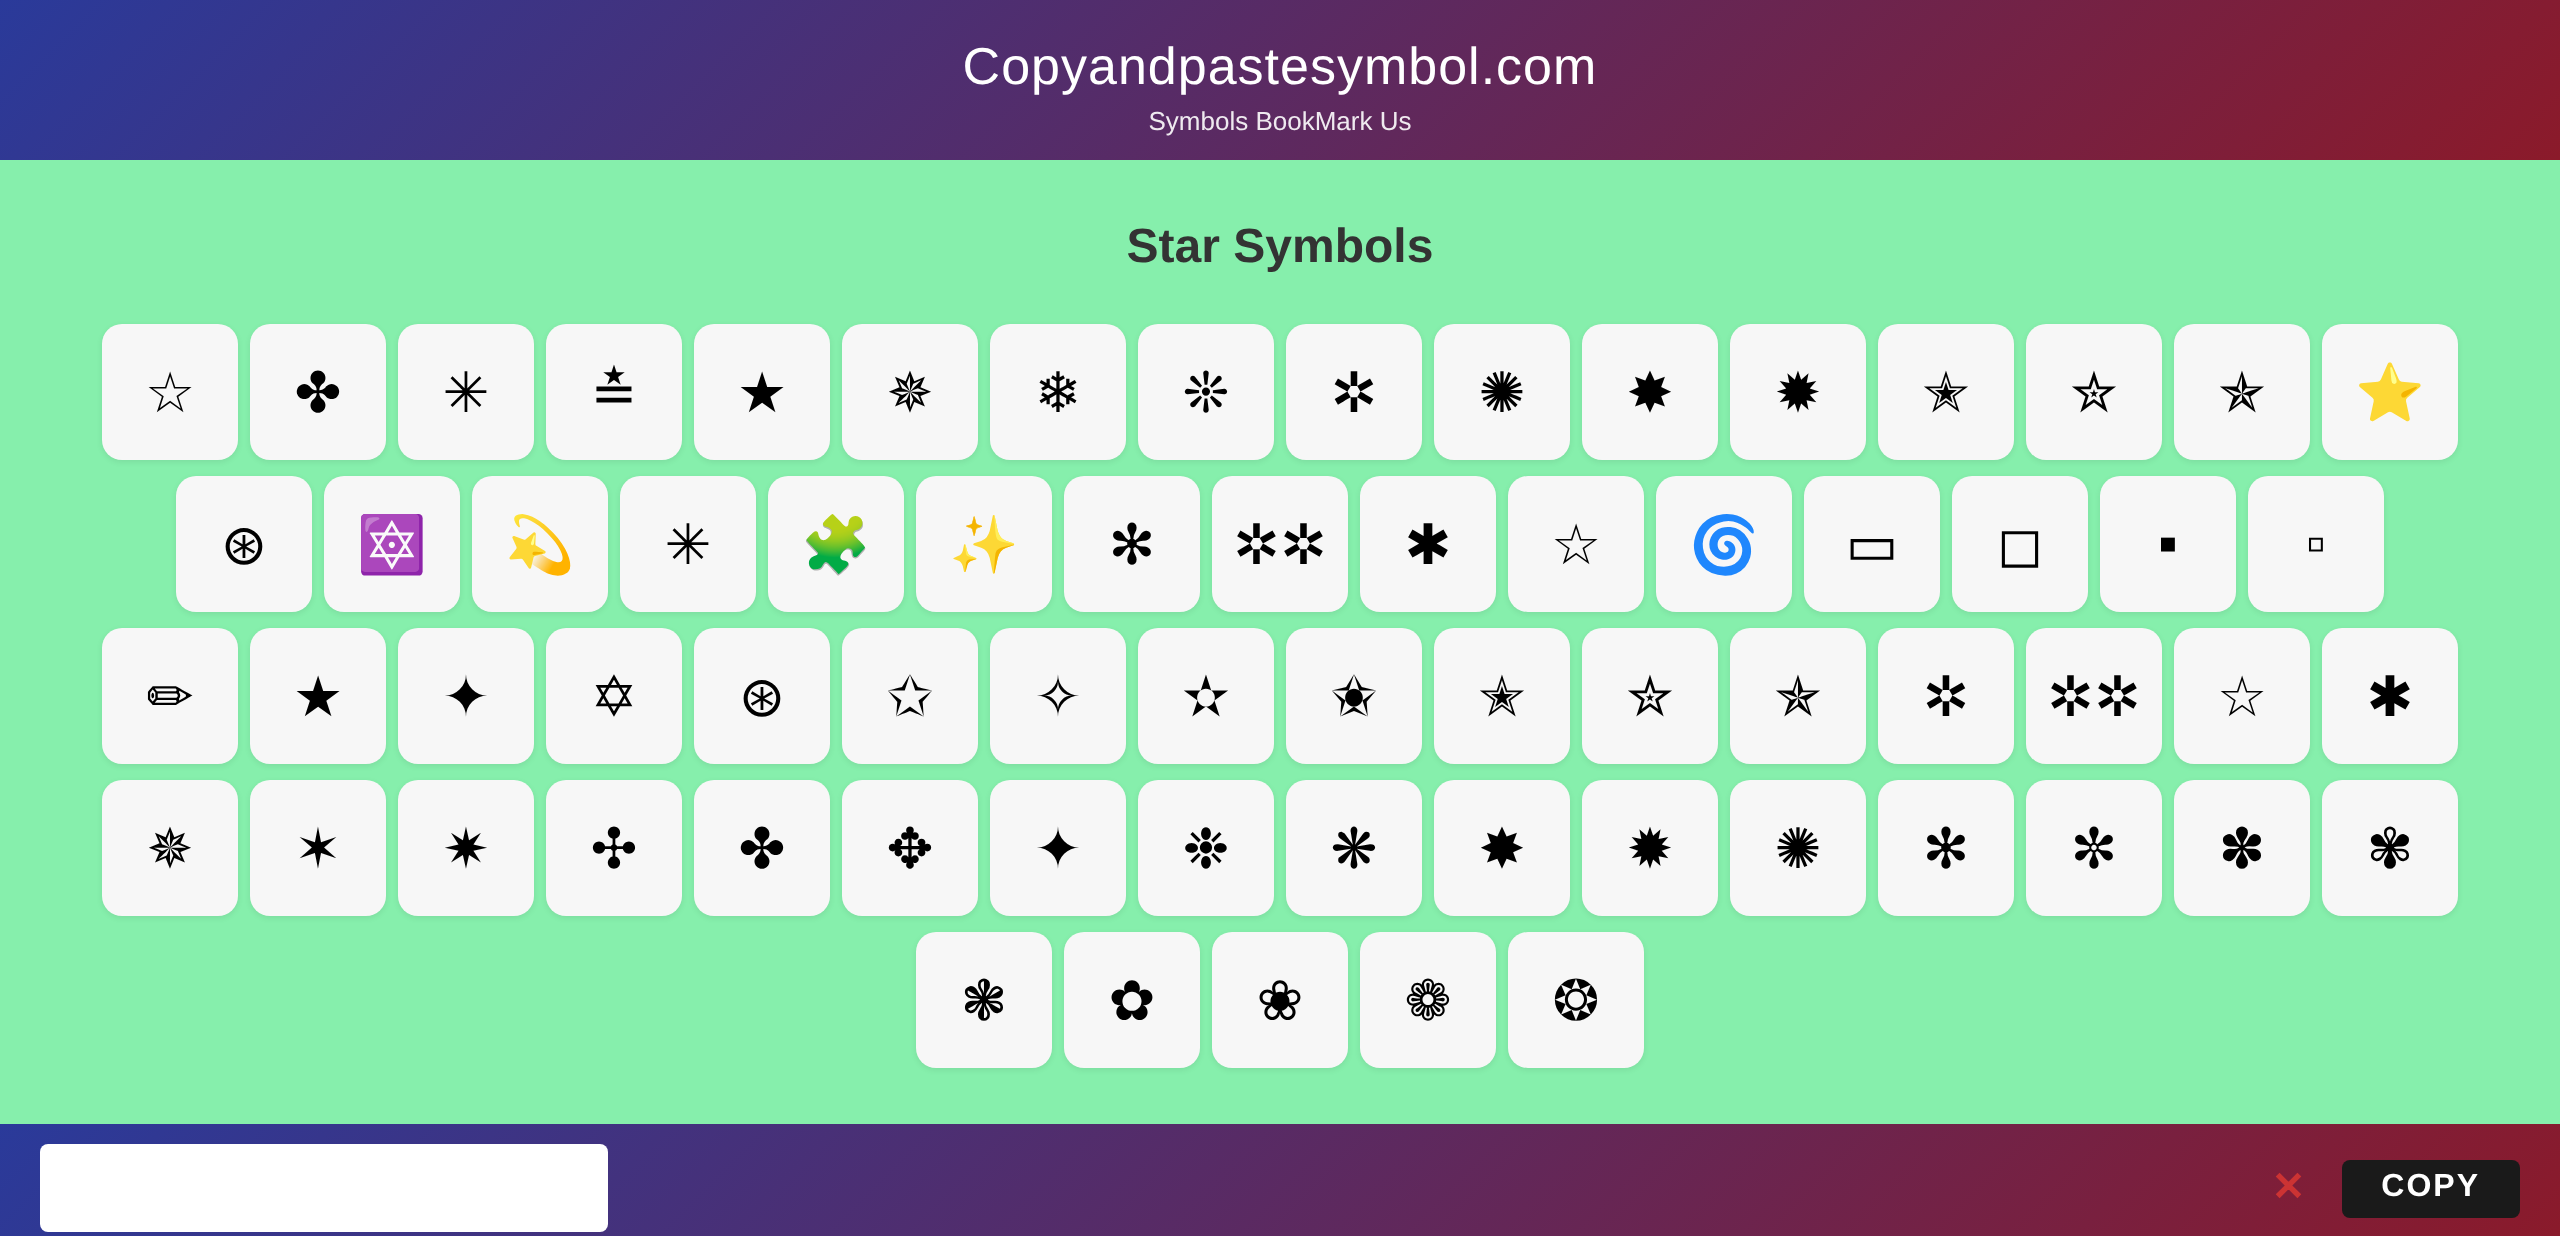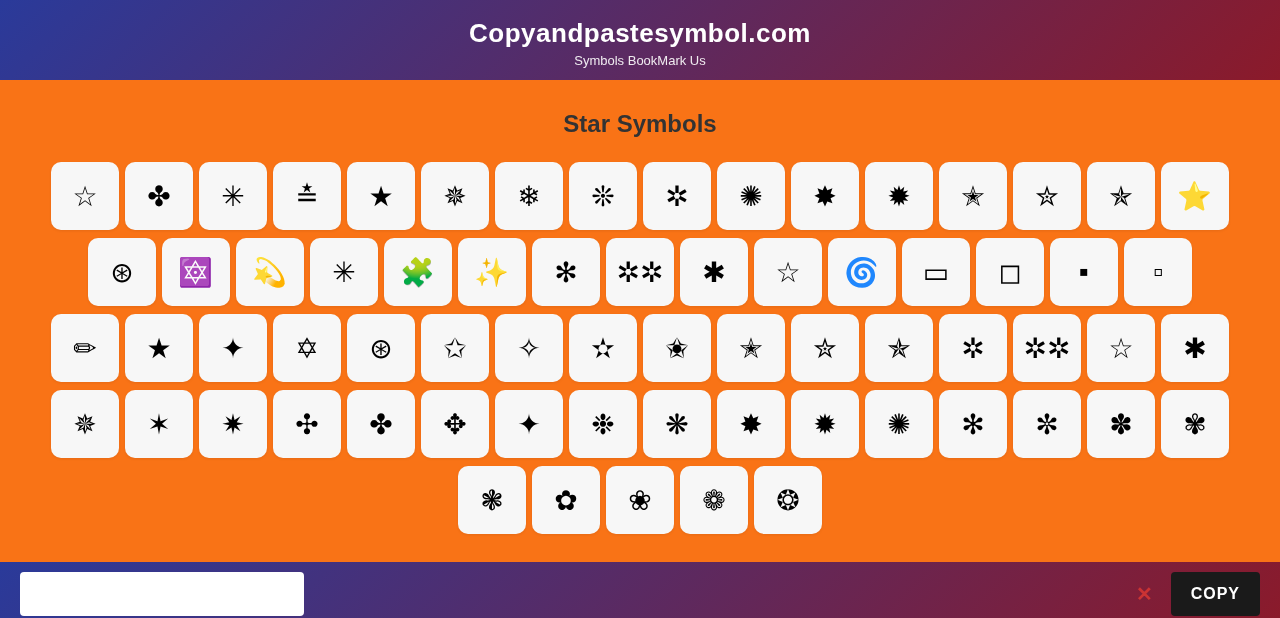--- a/index.html
+++ b/index.html
@@ -13,33 +13,33 @@
 
     
     #header {
       background: linear-gradient(135deg, #2a3a9a 0%, #8b1a2a 100%);
       padding: 18px 0 12px;
       text-align: center;
       color: white;
     }
     #header h1 {
       font-size: 26px;
-      font-weight: bold;
+      font-weight: normal;
       letter-spacing: 0.5px;
     }
     #header p {
       font-size: 13px;
       margin-top: 4px;
       opacity: 0.9;
     }
 
     
     #main {
       flex: 1;
-      background: #f97316;
+      background: #86efac;
       padding: 30px 40px 20px;
       overflow-y: auto;
     }
 
     #page-title-text {
       text-align: center;
       font-size: 24px;
       font-weight: bold;
       margin-bottom: 24px;
       color: #333;
@@ -102,21 +102,21 @@
       background: none;
       border: none;
       cursor: pointer;
       color: #cc3333;
       font-size: 20px;
       font-weight: bold;
       line-height: 1;
     }
 
     #copy-btn {
-      height: 44px;
+      height: 29px;
       padding: 0 20px;
       background: #1a1a1a;
       color: white;
       border: none;
       border-radius: 4px;
       font-size: 16px;
       font-weight: bold;
       cursor: pointer;
       letter-spacing: 1px;
     }

